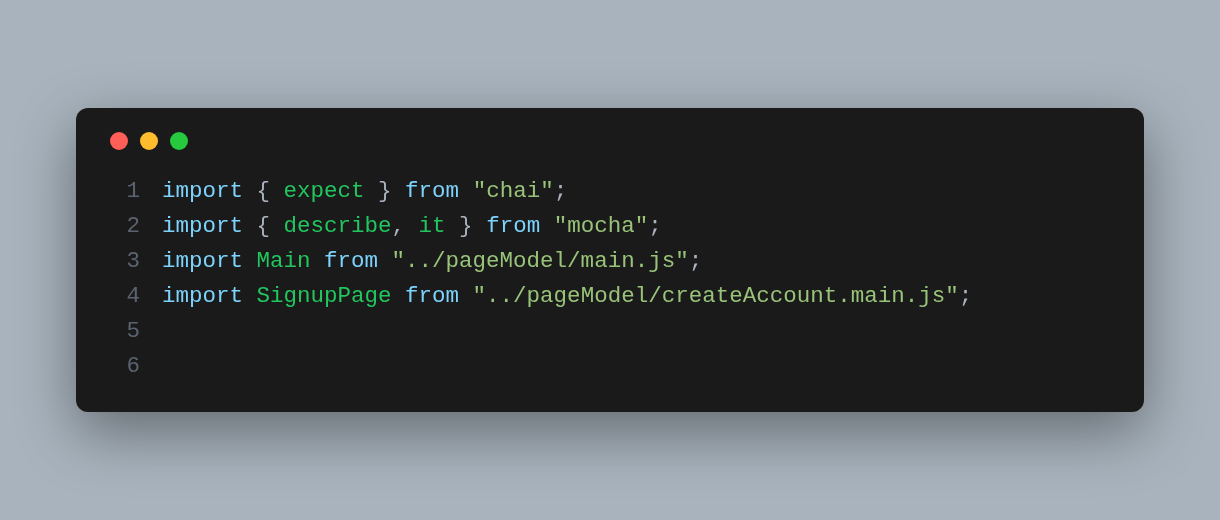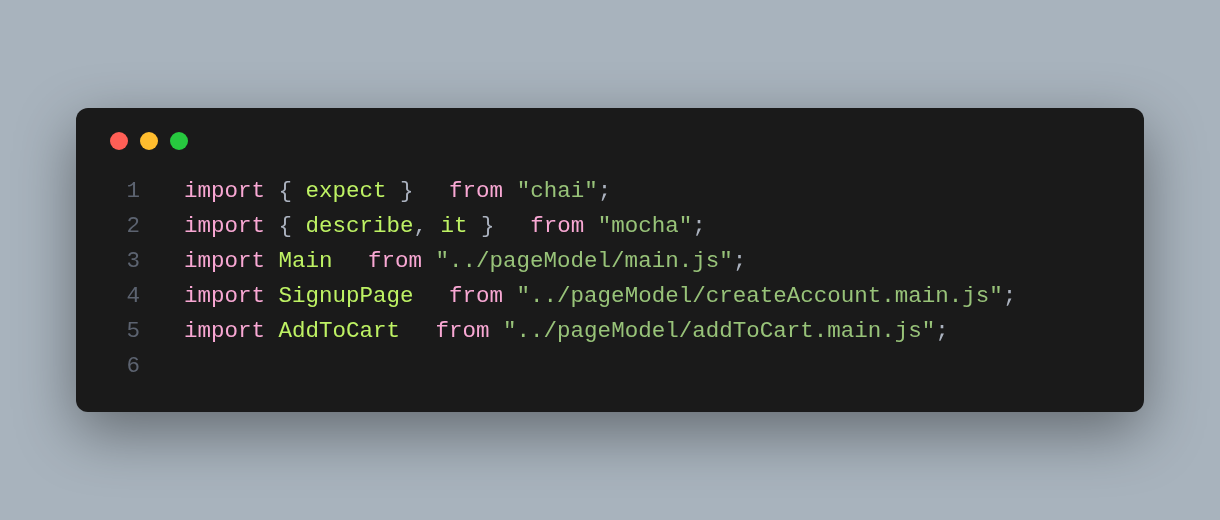--- a/index.html
+++ b/index.html
@@ -47,36 +47,36 @@
       white-space: pre;
     }
     .line-number {
       color: #5c6370;
       width: 36px;
       text-align: right;
       margin-right: 22px;
       user-select: none;
       flex-shrink: 0;
     }
-    .tok-keyword { color: #f9a8d4; margin-left: 22px; }
+    .tok-keyword { color: #7dd3fc; }
     .tok-punct { color: #abb2bf; }
-    .tok-ident { color: #bef264; }
+    .tok-ident { color: #22c55e; }
     .tok-string { color: #98c379; }
     .tok-default { color: #abb2bf; }
   </style>
 </head>
 <body>
 
 <div class="editor-window">
   <div class="window-controls">
     <div class="window-dot dot-red"></div>
     <div class="window-dot dot-yellow"></div>
     <div class="window-dot dot-green"></div>
   </div>
   <div class="code-area" id="code-area">
       <div class="code-line"><span class="line-number">1</span><span><span class="tok-keyword">import</span><span class="tok-default"> </span><span class="tok-punct">{ </span><span class="tok-ident">expect</span><span class="tok-punct"> }</span><span class="tok-default"> </span><span class="tok-keyword">from</span><span class="tok-default"> </span><span class="tok-string">"chai"</span><span class="tok-punct">;</span></span></div>
       <div class="code-line"><span class="line-number">2</span><span><span class="tok-keyword">import</span><span class="tok-default"> </span><span class="tok-punct">{ </span><span class="tok-ident">describe</span><span class="tok-punct">, </span><span class="tok-ident">it</span><span class="tok-punct"> }</span><span class="tok-default"> </span><span class="tok-keyword">from</span><span class="tok-default"> </span><span class="tok-string">"mocha"</span><span class="tok-punct">;</span></span></div>
       <div class="code-line"><span class="line-number">3</span><span><span class="tok-keyword">import</span><span class="tok-default"> </span><span class="tok-ident">Main</span><span class="tok-default"> </span><span class="tok-keyword">from</span><span class="tok-default"> </span><span class="tok-string">"../pageModel/main.js"</span><span class="tok-punct">;</span></span></div>
       <div class="code-line"><span class="line-number">4</span><span><span class="tok-keyword">import</span><span class="tok-default"> </span><span class="tok-ident">SignupPage</span><span class="tok-default"> </span><span class="tok-keyword">from</span><span class="tok-default"> </span><span class="tok-string">"../pageModel/createAccount.main.js"</span><span class="tok-punct">;</span></span></div>
-      <div class="code-line"><span class="line-number">5</span><span><span class="tok-keyword">import</span><span class="tok-default"> </span><span class="tok-ident">AddToCart</span><span class="tok-default"> </span><span class="tok-keyword">from</span><span class="tok-default"> </span><span class="tok-string">"../pageModel/addToCart.main.js"</span><span class="tok-punct">;</span></span></div>
+      <div class="code-line"><span class="line-number">5</span></div>
       <div class="code-line"><span class="line-number">6</span></div>
     </div>
 </div>
 
 </body></html>

